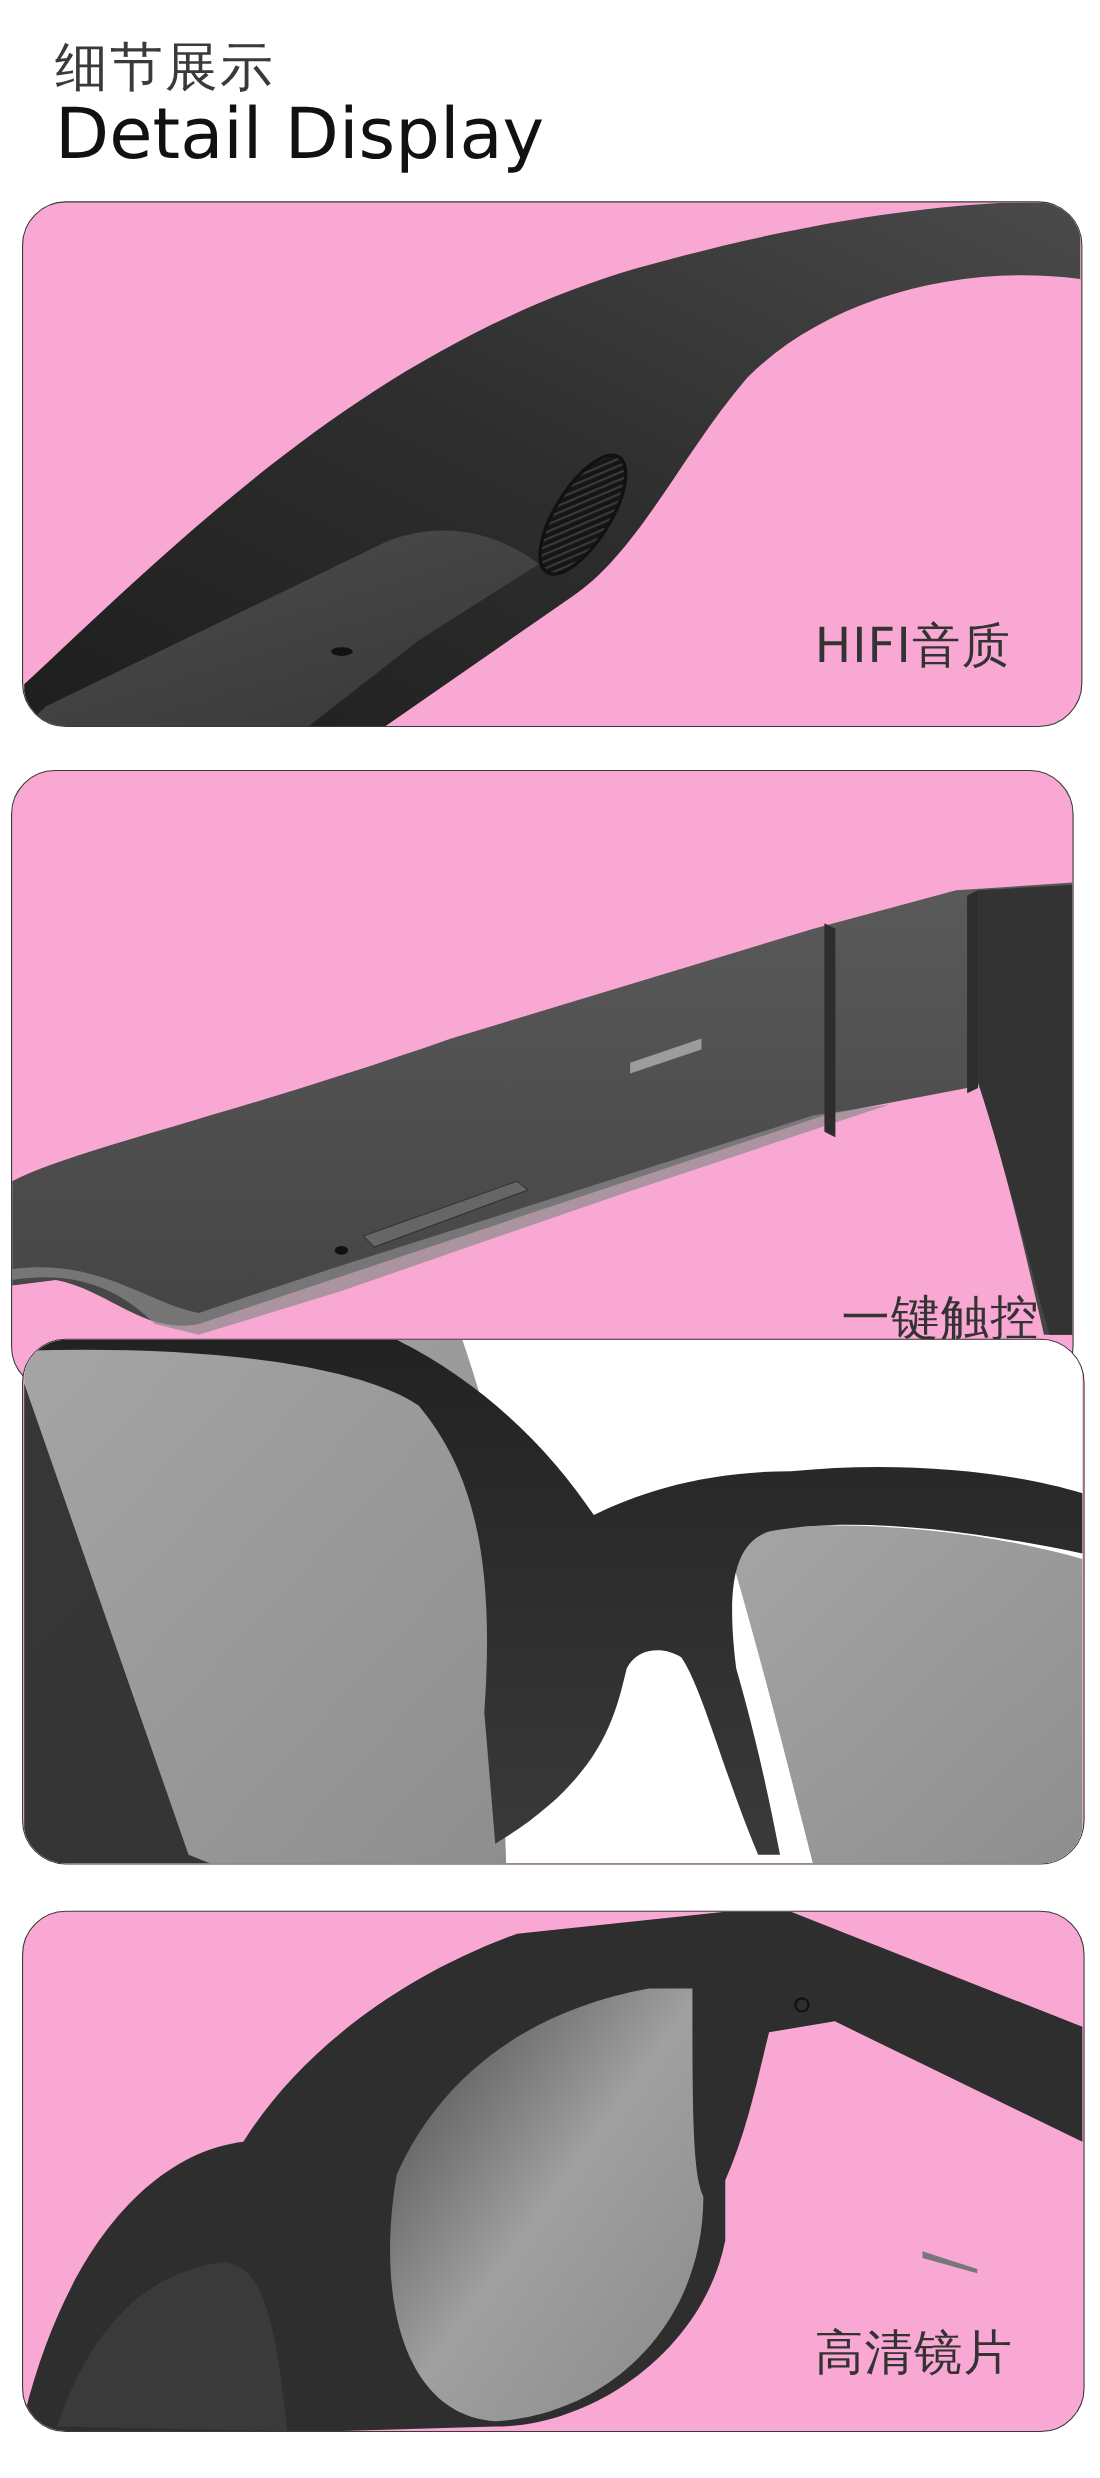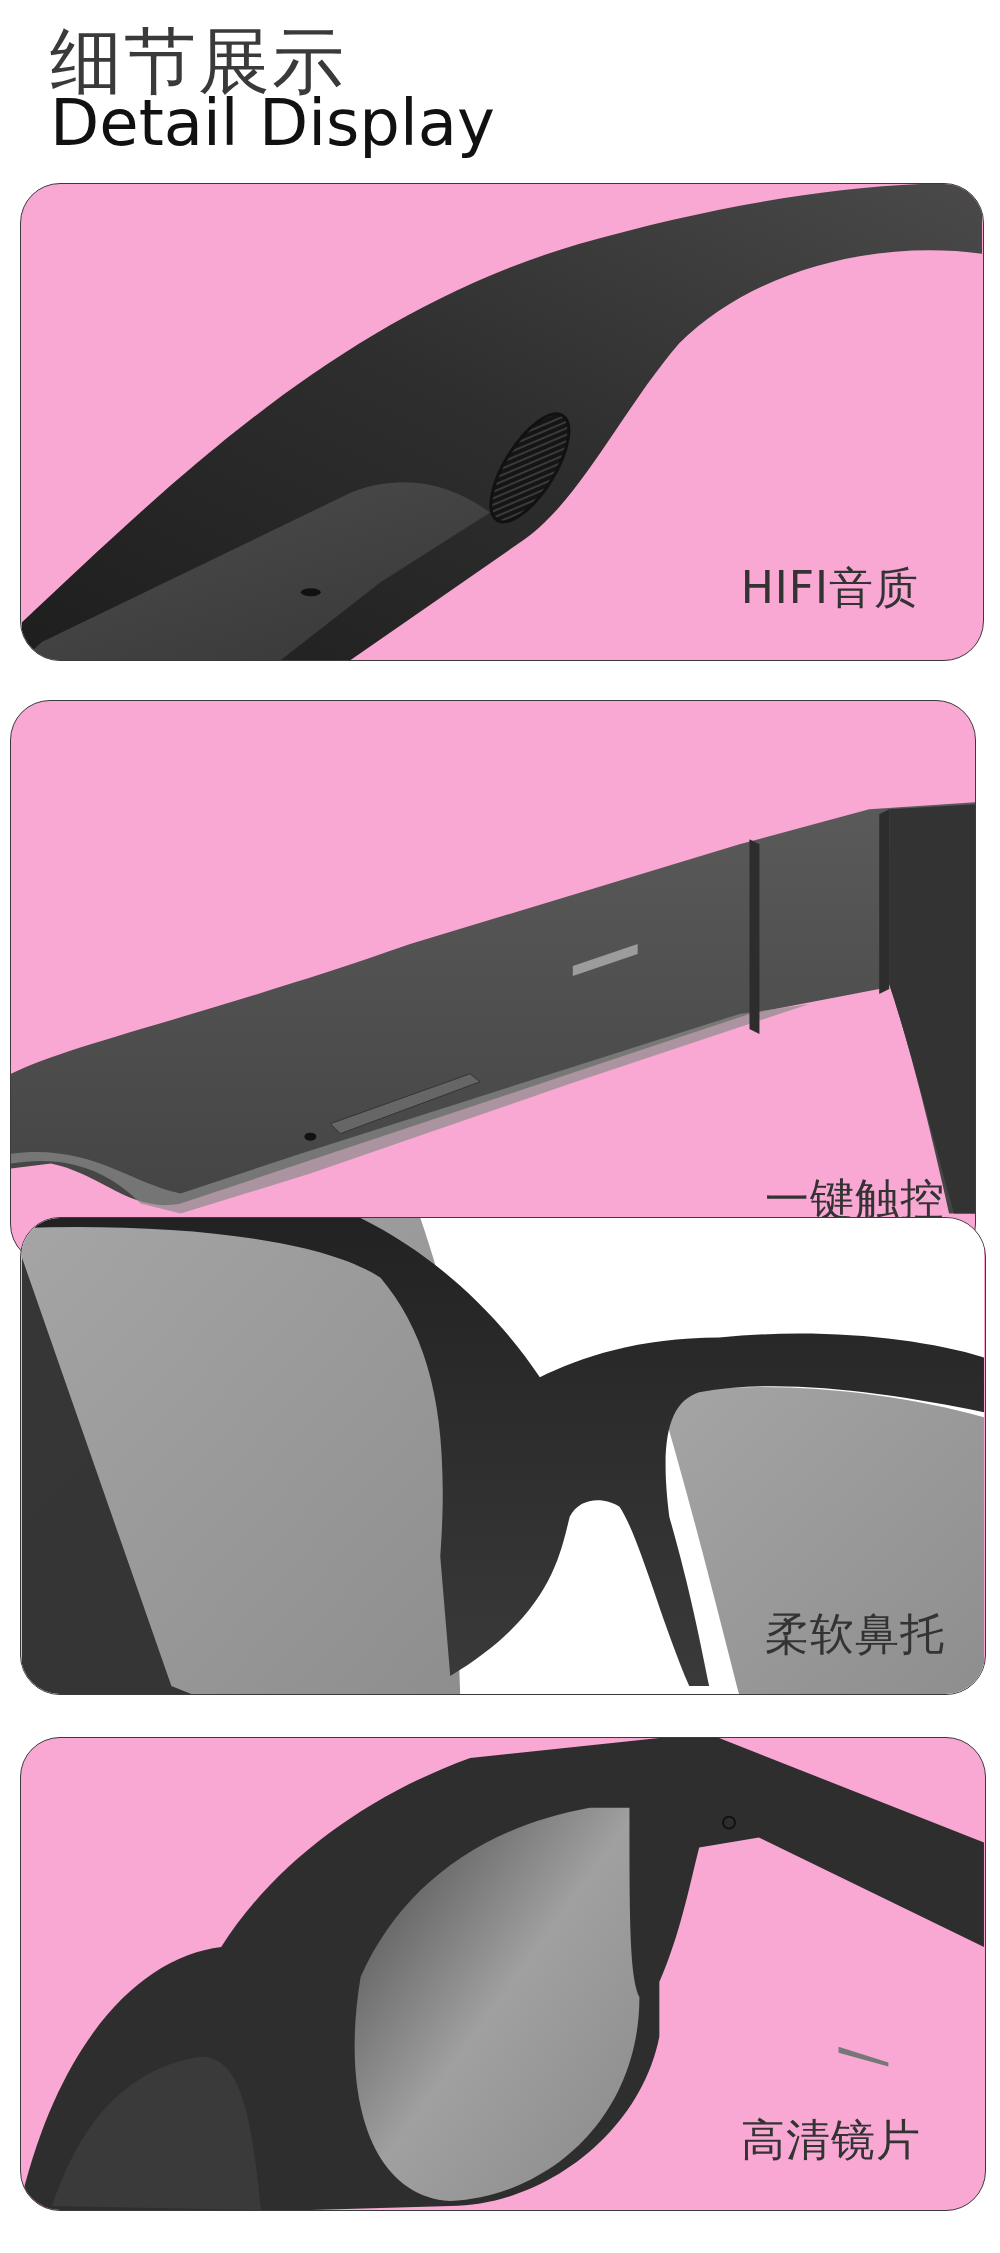--- a/index.html
+++ b/index.html
@@ -1,18 +1,18 @@
 <!DOCTYPE html>
 <html><head>
 <meta charset="utf-8">
 <style>
   html, body { margin:0; padding:0; background:#ffffff; }
   body { width:1000px; height:2253px; position:relative; overflow:hidden;
          font-family:"DejaVu Sans","Liberation Sans",sans-serif; }
-  .title-cn { position:absolute; left:50px; top:26px; font-size:72px; color:#3a3a3a;
+  .title-cn { position:absolute; left:50px; top:26px; font-size:48px; color:#3a3a3a;
               letter-spacing:2px; line-height:70px; margin:0; font-weight:normal; }
   .title-en { position:absolute; left:50px; top:95px; font-size:64px; color:#111111;
               line-height:56px; margin:0; font-weight:normal; }
   .panel { position:absolute; border:1.5px solid #3a3a3a; border-radius:40px;
            overflow:hidden; background:#f9a8d4; box-sizing:border-box; }
   .panel svg.art { position:absolute; left:0; top:0; width:100%; height:100%; }
   .label { position:absolute; font-size:44px; color:#333333; letter-spacing:1px;
            line-height:52px; white-space:nowrap; }
 </style>
 </head>
@@ -77,21 +77,20 @@
         <stop offset="0" stop-color="#222"></stop>
         <stop offset="1" stop-color="#3a3a3a"></stop>
       </linearGradient>
     </defs>
     <rect x="0" y="0" width="966" height="478" fill="#ffffff"></rect>
     <path d="M0 0 L 400 0 C 420 60, 440 120, 430 200 L 440 478 L 0 478 Z" fill="url(#g3)"></path>
     <path d="M640 180 C 720 160, 860 170, 966 200 L 966 478 L 720 478 C 700 400, 670 280, 640 180 Z" fill="url(#g3)"></path>
     <path d="M0 0 L 340 0 C 420 40, 480 100, 520 160 C 560 140, 620 120, 700 120 C 800 110, 900 120, 966 140 L 966 195 C 870 175, 760 160, 680 175 C 650 185, 640 220, 650 300 C 670 370, 680 420, 690 470 L 670 470 C 640 400, 620 320, 600 290 C 585 280, 560 280, 550 300 C 540 340, 530 400, 430 460 L 420 340 C 430 200, 410 120, 360 60 C 300 20, 150 5, 0 10 Z" fill="url(#g3f)"></path>
     <path d="M0 40 L 150 470 L 170 478 L 0 478 Z" fill="#2a2a2a" opacity="0.9"></path>
   </svg>
-  <div class="label" style="right:40px; bottom:34px;">柔软鼻托</div>
 </div>
 
 <div class="panel" style="left:20px; top:1737px; width:966px; height:474px;">
   <svg class="art" viewBox="0 0 966 474">
     <defs>
       <linearGradient id="g4" x1="0" y1="0" x2="1" y2="1">
         <stop offset="0" stop-color="#444"></stop>
         <stop offset="0.5" stop-color="#a0a0a0"></stop>
         <stop offset="1" stop-color="#8a8a8a"></stop>
       </linearGradient>

